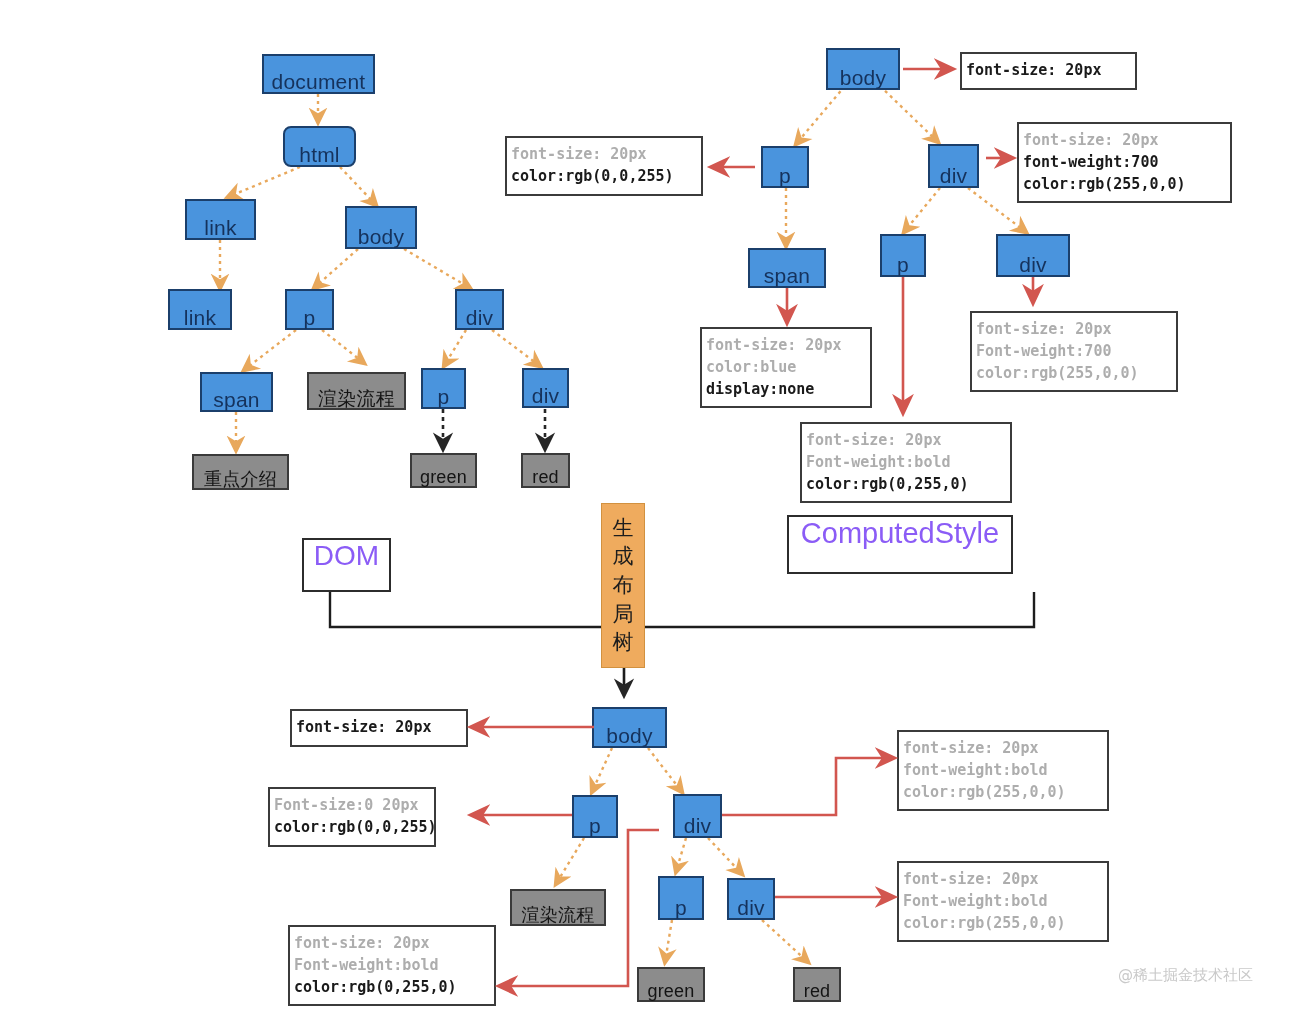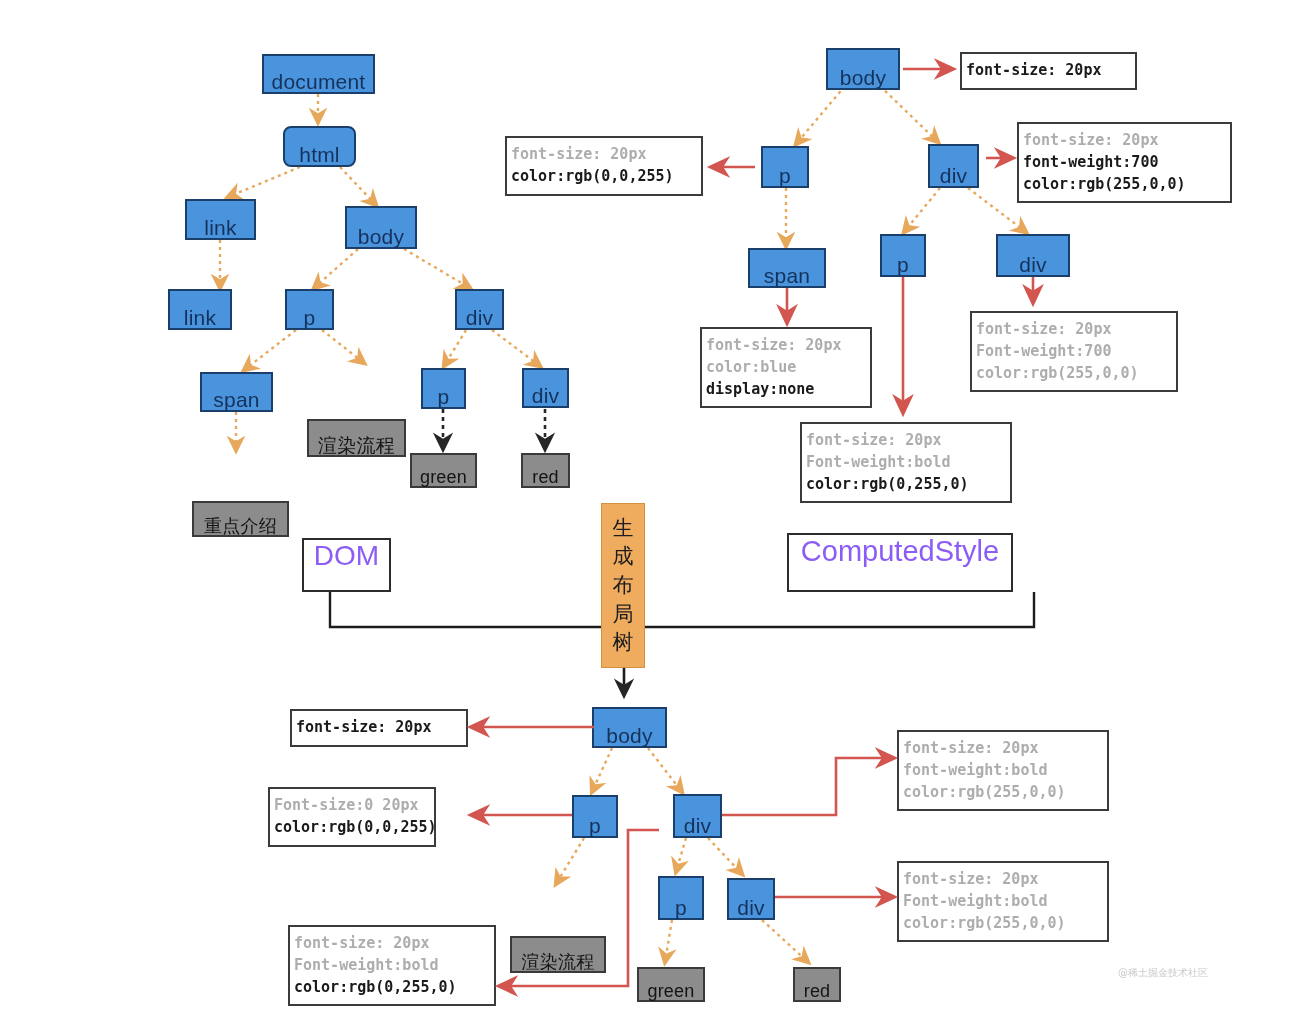--- a/index.html
+++ b/index.html
@@ -16,21 +16,21 @@
     display:flex;align-items:flex-end;justify-content:center;
     box-sizing:border-box;
     line-height:1;
     letter-spacing:.2px;
   }
   .node.txt{
     background:#8c8c8c;
     border:2px solid #3a3a3a;
     color:#141414;
   }
-  .node.cn{font-family:"DejaVu Sans",sans-serif;margin-top:47px;}
+  .node.cn{font-family:"DejaVu Sans",sans-serif;}
 
   
   .cssbox{
     position:absolute;
     background:#fff;
     border:2px solid #3b3b3b;
     box-sizing:border-box;
     font-family:"DejaVu Sans Mono","Liberation Mono",monospace;
     font-weight:bold;
     padding:6px 4px;
@@ -71,21 +71,21 @@
   
   svg.layer{position:absolute;left:0;top:0;width:1294px;height:1022px;overflow:visible;}
   svg.under{z-index:1;}
   svg.over{z-index:3;}
   .node,.cssbox,.plainbox{z-index:2;}
 
   .wm{
     position:absolute;
     font-family:"DejaVu Sans",sans-serif;
     color:#c9c9c9;
-    font-size:10px;
+    font-size:15px;
     z-index:5;
   }
 </style>
 </head>
 <body>
 
 <div id="stage">
 
   <svg class="layer under">
     <defs>
@@ -244,21 +244,21 @@
   <div class="cssbox" style="left:700px;top:327px;width:172px;font-size:15px;"><div class="dim">font-size: 20px</div><div class="dim">color:blue</div><div class="on">display:none</div></div>
 
   <div class="cssbox" style="left:800px;top:422px;width:212px;font-size:15px;"><div class="dim">font-size: 20px</div><div class="dim">Font-weight:bold</div><div class="on">color:rgb(0,255,0)</div></div>
 
   <div class="cssbox" style="left:970px;top:311px;width:208px;font-size:15px;"><div class="dim">font-size: 20px</div><div class="dim">Font-weight:700</div><div class="dim">color:rgb(255,0,0)</div></div>
 
   <div class="plainbox" style="left:302px;top:538px;width:89px;height:54px;font-size:28px;">
     <span>DOM</span>
   </div>
 
-  <div class="plainbox" style="left:787px;top:533px;width:226px;height:59px;font-size:29px;">
+  <div class="plainbox" style="left:787px;top:515px;width:226px;height:59px;font-size:29px;">
     <span>ComputedStyle</span>
   </div>
 
   <div class="orange" style="left:601px;top:503px;width:44px;height:165px;">
     <span>生</span>
     <span>成</span>
     <span>布</span>
     <span>局</span>
     <span>树</span>
   </div>

